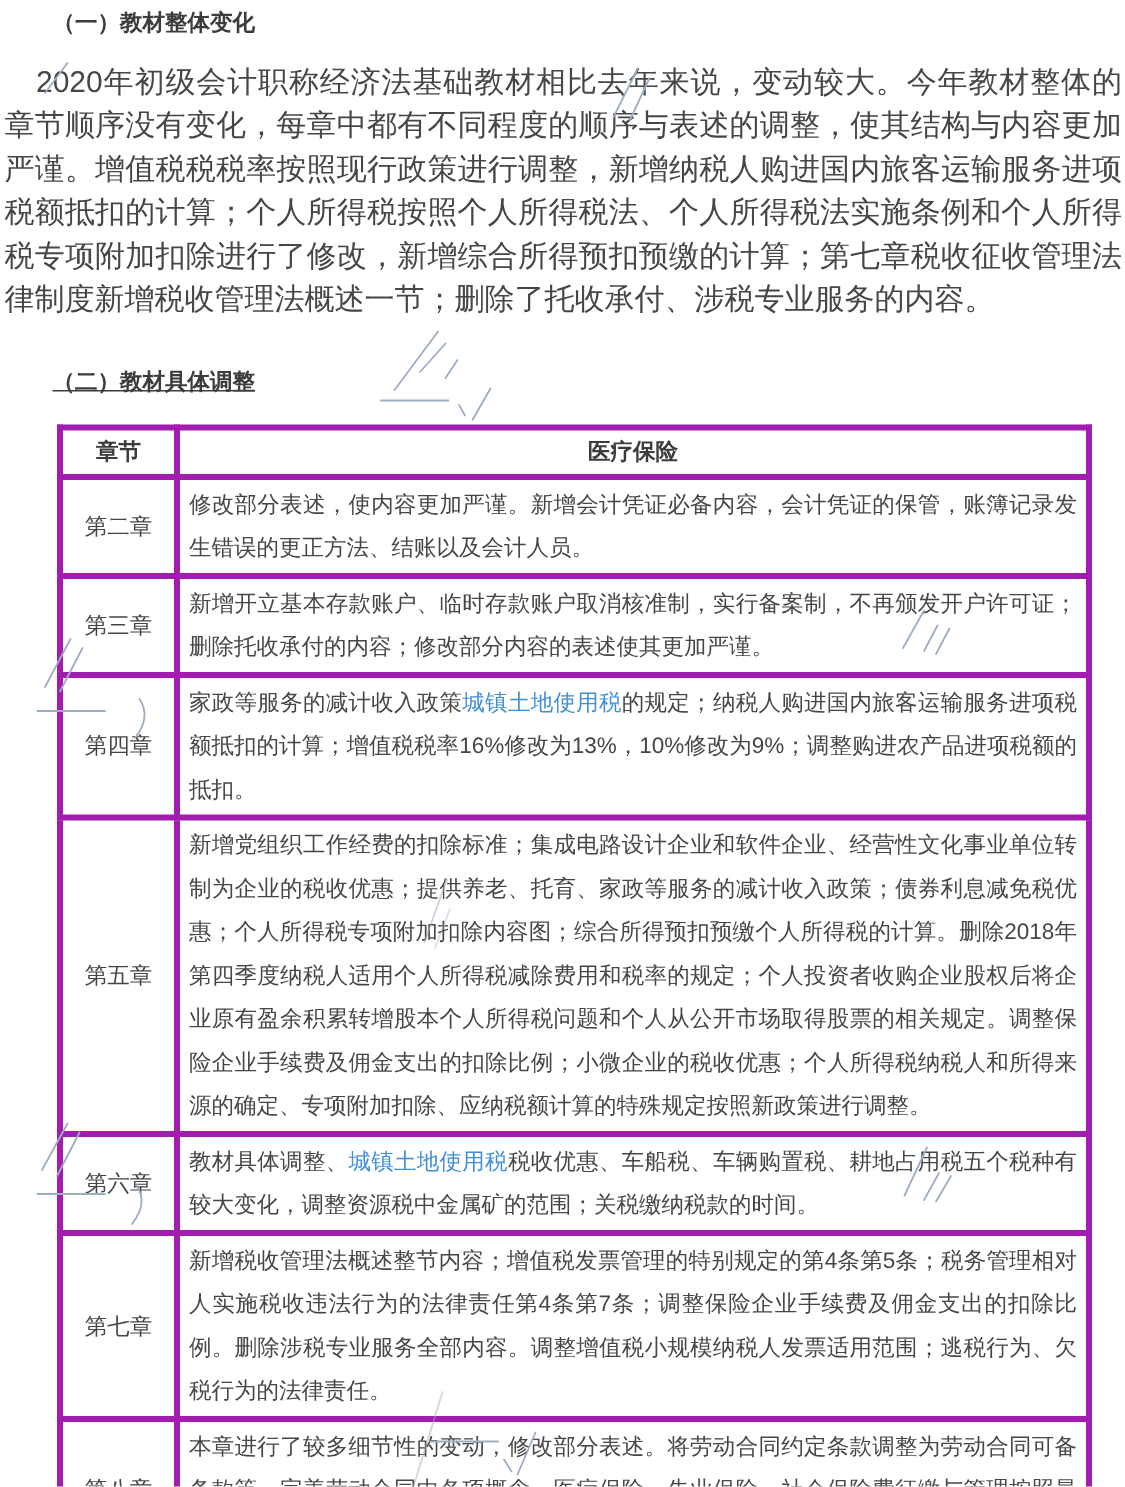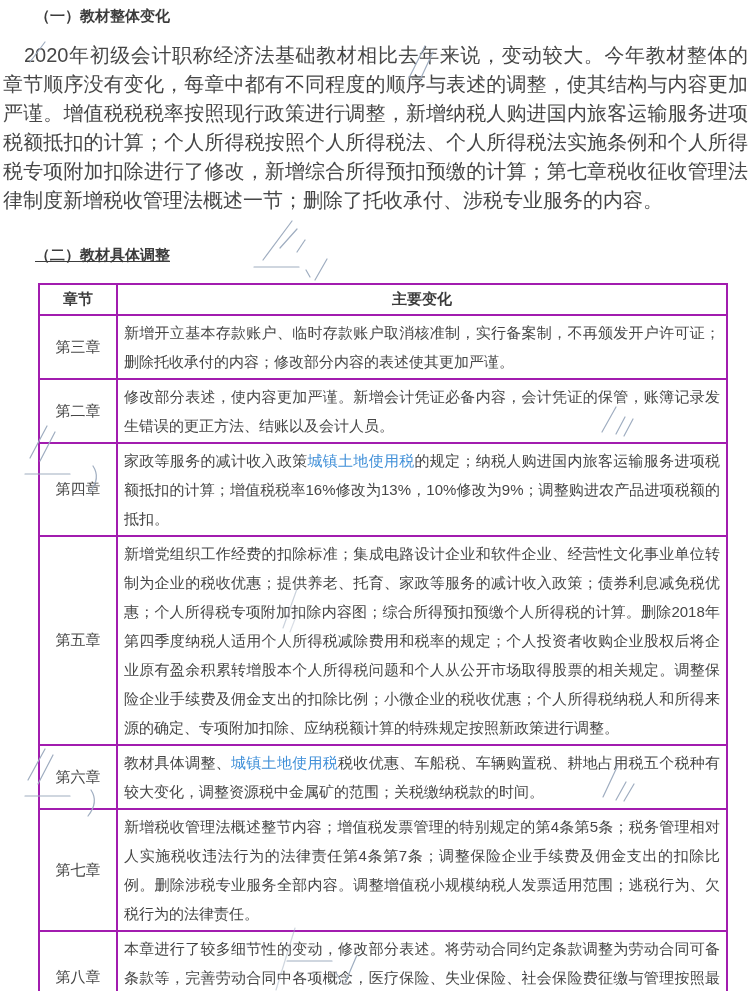--- a/index.html
+++ b/index.html
@@ -24,21 +24,21 @@
     color: #464646;
   }
 
   table.changes {
     margin: 20px 0 0 38px;
     width: 690px;
     border-collapse: collapse;
     table-layout: fixed;
   }
   table.changes th, table.changes td {
-    border: 2px solid #a21caf;
+    border: 4px solid #a21caf;
     font-size: 15px;
   }
   table.changes thead th {
     height: 27px;
     font-weight: bold;
     color: #3c3c3c;
     text-align: center;
   }
   td.chapter-cell {
     text-align: center;
@@ -77,31 +77,31 @@
   <div class="heading heading-2">（二）教材具体调整</div>
 
   <table class="changes">
     <colgroup>
       <col style="width:78px">
       <col>
     </colgroup>
     <thead>
       <tr>
         <th>章节</th>
-        <th>主要变化</th>
+        <th>医疗保险</th>
       </tr>
     </thead>
     <tbody>
         <tr>
+          <td class="chapter-cell">第二章</td>
+          <td class="changes-cell"><span>修改部分表述，使内容更加严谨。新增会计凭证必备内容，会计凭证的保管，账簿记录发生错误的更正方法、结账以及会计人员。</span></td>
+        </tr>
+        <tr>
           <td class="chapter-cell">第三章</td>
           <td class="changes-cell"><span>新增开立基本存款账户、临时存款账户取消核准制，实行备案制，不再颁发开户许可证；删除托收承付的内容；修改部分内容的表述使其更加严谨。</span></td>
-        </tr>
-        <tr>
-          <td class="chapter-cell">第二章</td>
-          <td class="changes-cell"><span>修改部分表述，使内容更加严谨。新增会计凭证必备内容，会计凭证的保管，账簿记录发生错误的更正方法、结账以及会计人员。</span></td>
         </tr>
         <tr>
           <td class="chapter-cell">第四章</td>
           <td class="changes-cell"><span>家政等服务的减计收入政策</span><a class="inline-link" href="#">城镇土地使用税</a><span>的规定；纳税人购进国内旅客运输服务进项税额抵扣的计算；增值税税率16%修改为13%，10%修改为9%；调整购进农产品进项税额的抵扣。</span></td>
         </tr>
         <tr>
           <td class="chapter-cell">第五章</td>
           <td class="changes-cell"><span>新增党组织工作经费的扣除标准；集成电路设计企业和软件企业、经营性文化事业单位转制为企业的税收优惠；提供养老、托育、家政等服务的减计收入政策；债券利息减免税优惠；个人所得税专项附加扣除内容图；综合所得预扣预缴个人所得税的计算。删除2018年第四季度纳税人适用个人所得税减除费用和税率的规定；个人投资者收购企业股权后将企业原有盈余积累转增股本个人所得税问题和个人从公开市场取得股票的相关规定。调整保险企业手续费及佣金支出的扣除比例；小微企业的税收优惠；个人所得税纳税人和所得来源的确定、专项附加扣除、应纳税额计算的特殊规定按照新政策进行调整。</span></td>
         </tr>
         <tr>

